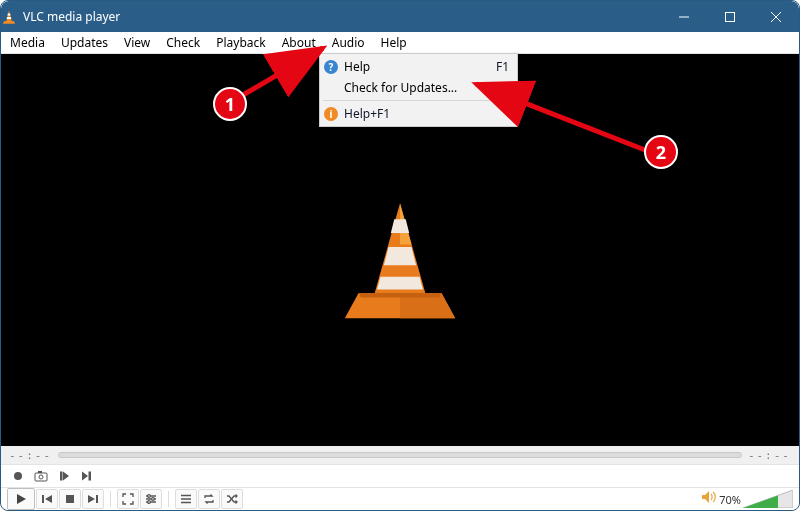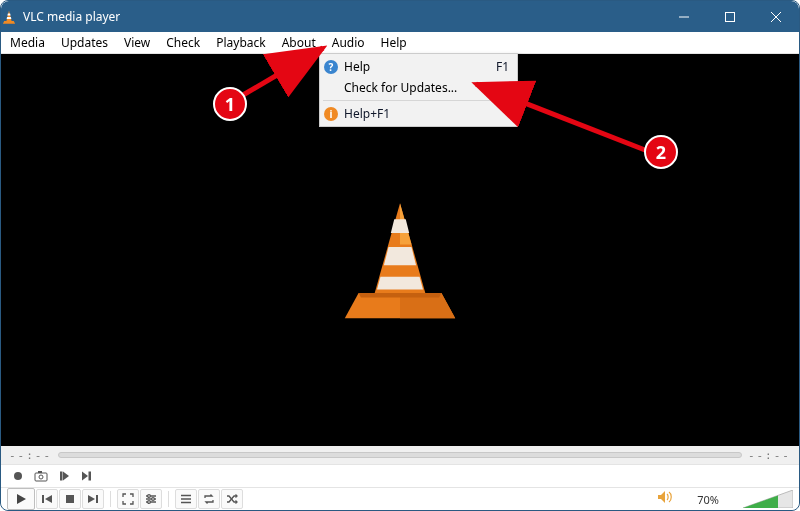--- a/index.html
+++ b/index.html
@@ -38,21 +38,21 @@
   .time-dashes { color: #777; letter-spacing: 2px; font-family: Consolas, monospace; font-size: 11px; }
   .seek-track { flex: 1; height: 6px; background: #dcdcdc; border-radius: 3px; border: 1px solid #c8c8c8; }
 
   
   .tool-row { height: 23px; background: #fff; display: flex; align-items: center; padding: 0 6px; gap: 2px; border-top: 1px solid #e4e4e4; }
   .btn-area { display: flex; align-items: center; gap: 1px; }
   .tbtn { width: 22px; height: 20px; display: flex; align-items: center; justify-content: center; border: 1px solid transparent; border-radius: 2px; color: #555; }
   .tbtn.primary { width: 28px; height: 22px; border: 1px solid #bfbfbf; background: #fafafa; }
   .tbtn.outlined { border: 1px solid #ddd; background: #fafafa; }
   .sep { width: 1px; height: 16px; background: #ddd; margin: 0 4px; }
-  .vol-area { margin-left: auto; display: flex; align-items: center; gap: 24px; }
+  .vol-area { margin-left: auto; display: flex; align-items: center; gap: 2px; }
   .vol-pct { font-size: 11px; color: #333; }
   .vol-triangle { position: relative; width: 50px; height: 18px; }
   .vol-tri-bg, .vol-tri-fill { position: absolute; bottom: 0; left: 0; }
   .speak-icon { color: #e8a33b; }
   .bottom-row { border-bottom-left-radius: 8px; border-bottom-right-radius: 8px; }
 
   
   .overlay { position: absolute; left: 0; top: 0; width: 800px; height: 511px; pointer-events: none; }
   .badge { position: absolute; width: 34px; height: 34px; border-radius: 50%; background: #e40613; border: 2px solid #fff; color: #fff; display: flex; align-items: center; justify-content: center; font-weight: bold; font-size: 18px; pointer-events: none; }
 </style>

